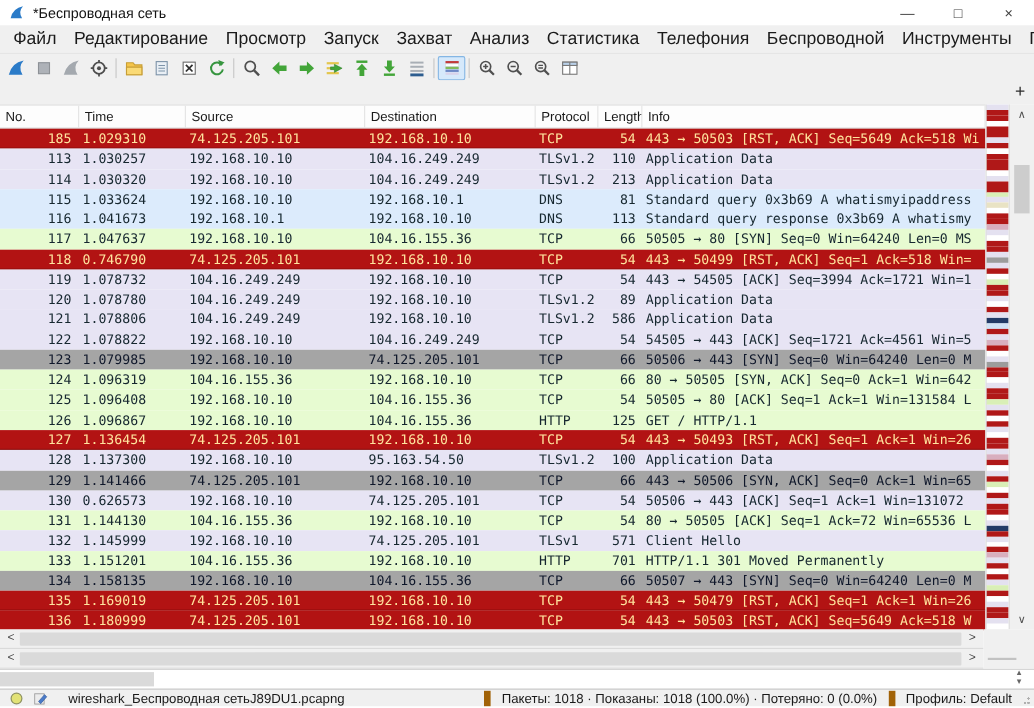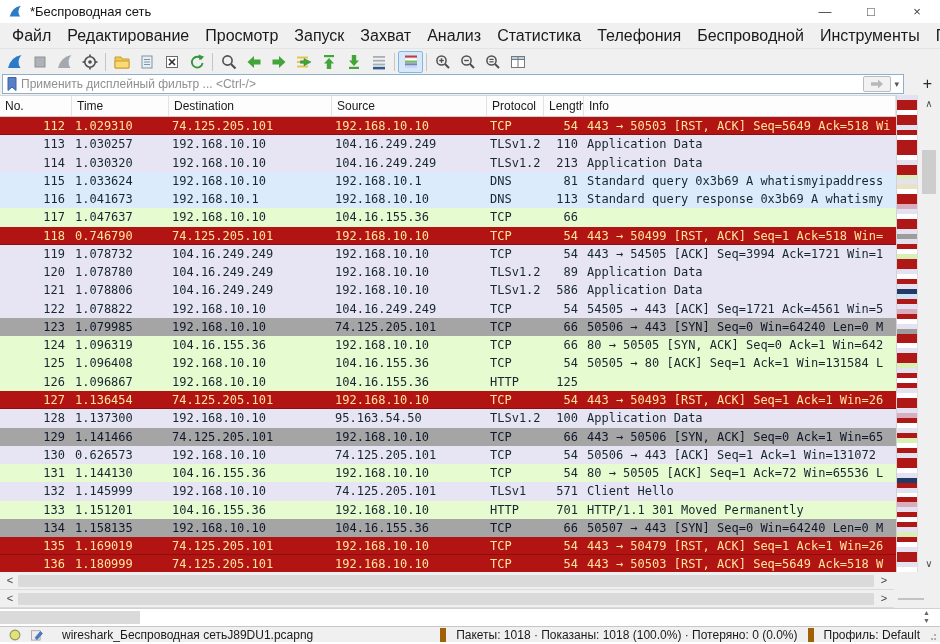--- a/index.html
+++ b/index.html
@@ -268,50 +268,36 @@
   <span class="tool-btn">
     <svg width="18" height="18" viewBox="0 0 18 18">
         <rect x="2.5" y="3.5" width="13" height="11" fill="#fff" stroke="#787878"></rect>
         <rect x="2.5" y="3.5" width="13" height="3" fill="#b9d0e8" stroke="#787878"></rect>
         <line x1="9" y1="3.5" x2="9" y2="14.5" stroke="#787878"></line>
       </svg>
     </span>
 </div>
 
 <div class="filterbar">
-  <div class="filter-input">
-    <span class="bm">
-      <svg width="14" height="16" viewBox="0 0 14 16">
-          <path d="M3 1.5 h8 v13 l-4 -3.4 -4 3.4 Z" fill="#5b7fc4" stroke="#3f63a8"></path>
-        </svg>
-    </span>
-    <input type="text" placeholder="Применить дисплейный фильтр ... &lt;Ctrl-/&gt;" style="">
-    <span class="apply-btn">
-      <svg width="14" height="10" viewBox="0 0 14 10">
-          <path d="M1 3.2 h7 V0.6 L13 5 8 9.4 V6.8 H1 Z" fill="#b9b9b9"></path>
-        </svg>
-    </span>
-    <span class="filter-caret">▾</span>
-  </div>
   <span class="add-btn">+</span>
 </div>
 
 <div class="list">
   <div class="list-header grid-cols">
       <div class="hcell">No.</div>
       <div class="hcell">Time</div>
+      <div class="hcell">Source</div>
       <div class="hcell">Destination</div>
-      <div class="hcell">Source</div>
       <div class="hcell">Protocol</div>
       <div class="hcell">Length</div>
       <div class="hcell">Info</div>
     </div>
   <div>
       <div class="prow grid-cols row-bad">
-    <div class="c-no">112</div>
+    <div class="c-no">185</div>
         <div class="c-time">1.029310</div>
         <div class="c-src">74.125.205.101</div>
     <div class="c-dst">192.168.10.10</div>
         <div class="c-proto">TCP</div>
         <div class="c-len">54</div>
         <div class="c-info">443 → 50503 [RST, ACK] Seq=5649 Ack=518 Wi</div>
   </div>
       <div class="prow grid-cols row-tls">
     <div class="c-no">113</div>
         <div class="c-time">1.030257</div>
@@ -348,20 +334,21 @@
         <div class="c-len">113</div>
         <div class="c-info">Standard query response 0x3b69 A whatismy</div>
   </div>
       <div class="prow grid-cols row-http">
     <div class="c-no">117</div>
         <div class="c-time">1.047637</div>
         <div class="c-src">192.168.10.10</div>
     <div class="c-dst">104.16.155.36</div>
         <div class="c-proto">TCP</div>
         <div class="c-len">66</div>
+        <div class="c-info">50505 → 80 [SYN] Seq=0 Win=64240 Len=0 MS</div>
   </div>
       <div class="prow grid-cols row-bad">
     <div class="c-no">118</div>
         <div class="c-time">0.746790</div>
         <div class="c-src">74.125.205.101</div>
     <div class="c-dst">192.168.10.10</div>
         <div class="c-proto">TCP</div>
         <div class="c-len">54</div>
         <div class="c-info">443 → 50499 [RST, ACK] Seq=1 Ack=518 Win=</div>
   </div>
@@ -428,20 +415,21 @@
         <div class="c-len">54</div>
         <div class="c-info">50505 → 80 [ACK] Seq=1 Ack=1 Win=131584 L</div>
   </div>
       <div class="prow grid-cols row-http">
     <div class="c-no">126</div>
         <div class="c-time">1.096867</div>
         <div class="c-src">192.168.10.10</div>
     <div class="c-dst">104.16.155.36</div>
         <div class="c-proto">HTTP</div>
         <div class="c-len">125</div>
+        <div class="c-info">GET / HTTP/1.1</div>
   </div>
       <div class="prow grid-cols row-bad">
     <div class="c-no">127</div>
         <div class="c-time">1.136454</div>
         <div class="c-src">74.125.205.101</div>
     <div class="c-dst">192.168.10.10</div>
         <div class="c-proto">TCP</div>
         <div class="c-len">54</div>
         <div class="c-info">443 → 50493 [RST, ACK] Seq=1 Ack=1 Win=26</div>
   </div>

